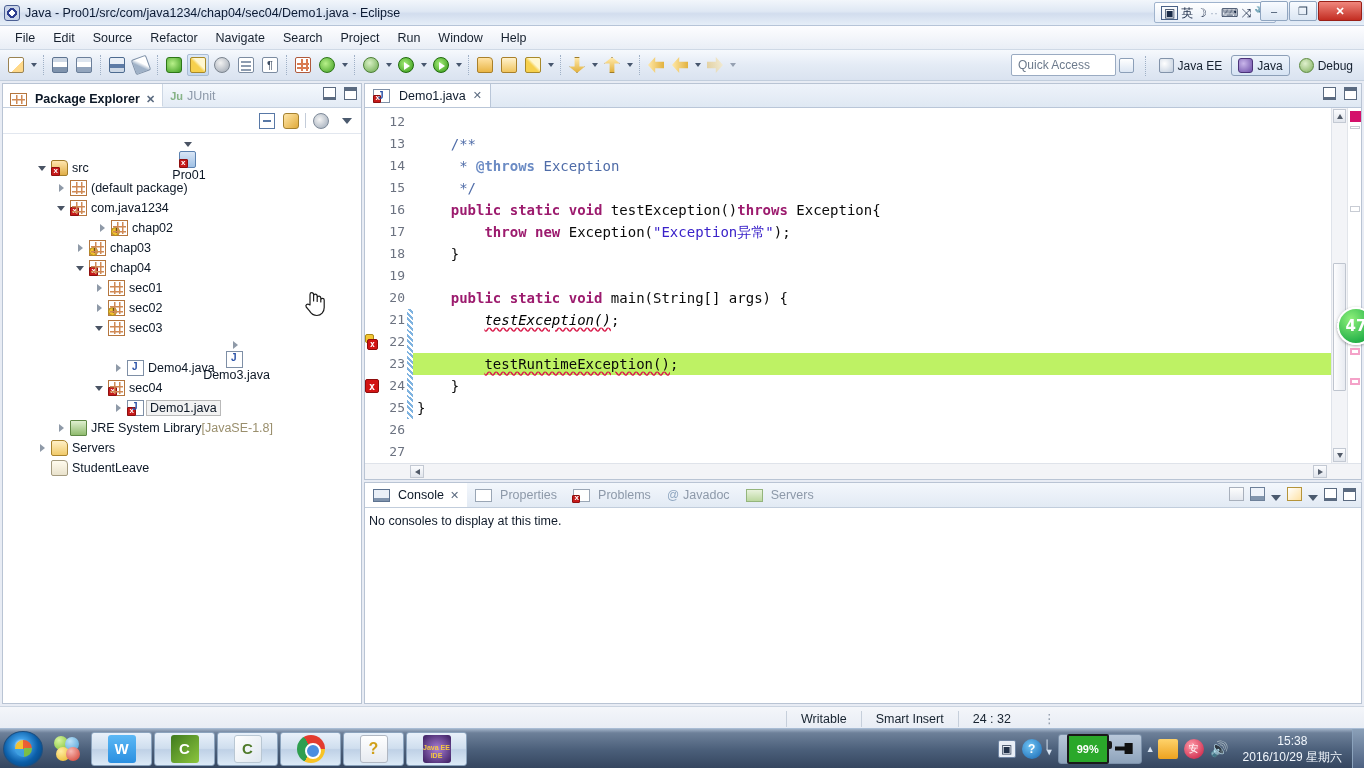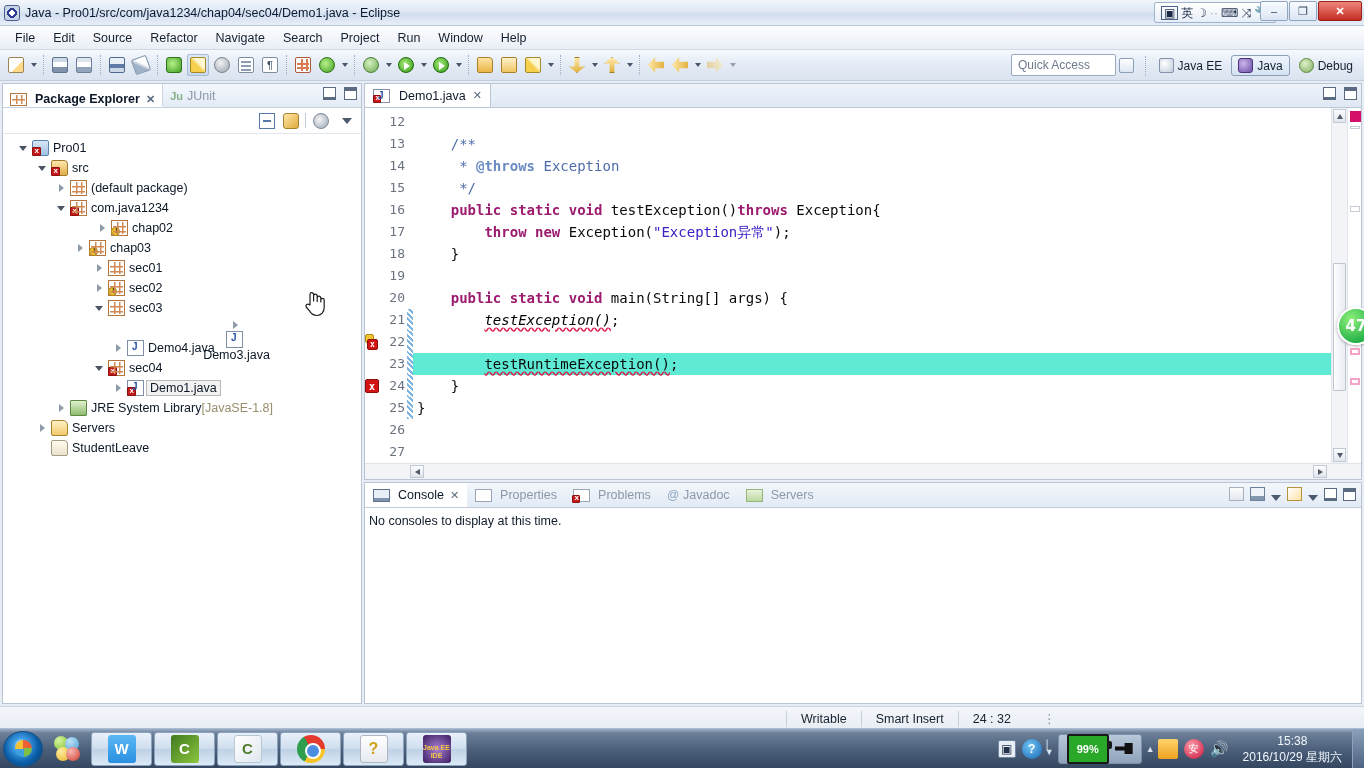--- a/index.html
+++ b/index.html
@@ -286,21 +286,21 @@
   .chg {
     position: absolute; left: 0; width: 6px;
     background-image: repeating-linear-gradient(45deg, #7fb3e0 0 2px, #ffffff 2px 4px);
   }
   #code {
     flex: 1 1 auto; position: relative; overflow: hidden;
     font-family: "DejaVu Sans Mono", monospace; font-size: 14px;
     padding-top: 3px; background: #fff;
   }
   .cline { height: 22px; line-height: 22px; white-space: pre; padding-left: 4px; }
-  .cline.current { background: #5eead4; }
+  .cline.current { background: #bef264; }
   .kw { color: #9c1b6e; font-weight: bold; }
   .cm { color: #4f6ca8; }
   .cmtag { color: #6b8bc4; font-weight: bold; }
   .str { color: #3a22c9; }
   .plain { color: #0a0a0a; }
   .italic-mth { font-style: italic; text-decoration: underline; }
   .underline-err {
     text-decoration: underline; text-decoration-style: wavy;
     text-decoration-color: #d81b4a; text-underline-offset: 2px;
   }
@@ -629,21 +629,21 @@
       <div class="view-toolbar2">
         <span class="v2 ic-collapse" style="left:256px;"></span>
         <span class="v2 ic-link" style="left:280px;"></span>
         <span class="vsep" style="left:302px;"></span>
         <span class="v2 ic-viewmenu" style="left:310px;"></span>
         <span class="tri-down" style="left:339px;"></span>
       </div>
 
       <div id="tree">
 
-      <div class="tnode" style="padding-left: 14px;">
+      <div class="tnode" style="padding-left: 14px; flex-direction: column;">
             <span class="twist open"></span>
             <span class="tico i-project">
               <span class="deco err"></span>
             </span>
             <span class="tlabel">Pro01</span>
           </div>
           <div class="tnode" style="padding-left: 33px;">
             <span class="twist open"></span>
             <span class="tico i-srcfolder">
               <span class="deco err"></span>
@@ -668,20 +668,27 @@
               <span class="deco warn"></span>
             </span>
             <span class="tlabel">chap02</span>
           </div>
           <div class="tnode" style="padding-left: 71px;">
             <span class="twist closed"></span>
             <span class="tico i-package">
               <span class="deco warn"></span>
             </span>
             <span class="tlabel">chap03</span>
+          </div>
+          <div class="tnode" style="padding-left: 71px;">
+            <span class="twist open"></span>
+            <span class="tico i-package">
+              <span class="deco err"></span>
+            </span>
+            <span class="tlabel">chap04</span>
           </div>
           <div class="tnode" style="padding-left: 90px;">
             <span class="twist closed"></span>
             <span class="tico i-package"></span>
             <span class="tlabel">sec01</span>
           </div>
           <div class="tnode" style="padding-left: 90px;">
             <span class="twist closed"></span>
             <span class="tico i-package">
               <span class="deco warn"></span>

